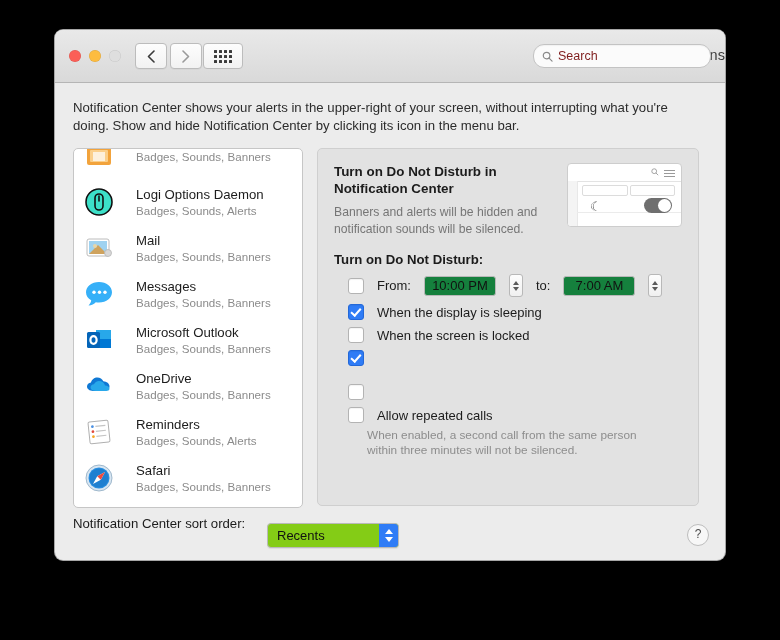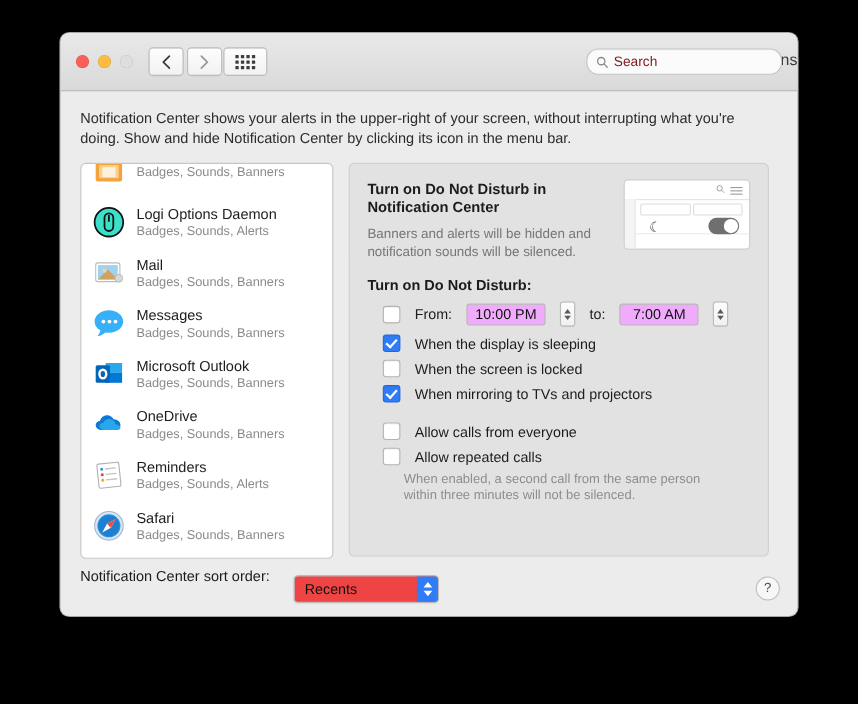--- a/index.html
+++ b/index.html
@@ -86,21 +86,21 @@
     background: #ffffff;
     border: 1px solid #c6c6c6;
     border-radius: 5px;
     overflow: hidden;
     position: relative;
   }
   .applist-inner { position: absolute; top: -16px; left: 0; right: 0; }
   .approw {
     display: flex; align-items: center;
     height: 46px; padding: 0 10px;
-    gap: 10px;
+    gap: 22px;
   }
   .appicon { width: 30px; height: 30px; flex: 0 0 30px; position: relative; }
   .apptexts { display: flex; flex-direction: column; justify-content: center; line-height: 1.15; }
   .appname { font-size: 13.2px; color: #1c1c1c; }
   .appsub  { font-size: 11.6px; color: #8b8b8b; margin-top: 2px; }
 
   .rightpanel {
     width: 382px; height: 358px;
     background: #e2e2e2;
     border: 1px solid #cfcfcf;
@@ -152,21 +152,21 @@
   }
   .cb.checked { background: #2f7cf6; border-color: #2368d8; }
   .cb.checked::after {
     content: ""; position: absolute; left: 4px; top: 1px;
     width: 3.5px; height: 8px; border: solid #fff;
     border-width: 0 2px 2px 0; transform: rotate(42deg);
   }
   .cblabel { font-size: 13px; color: #1c1c1c; }
   .timefield {
     height: 20px; min-width: 72px;
-    background: #f0abfc; border: 1px solid #b8b8b8; border-radius: 3px;
+    background: #15803d; border: 1px solid #b8b8b8; border-radius: 3px;
     font-size: 13px; color: #111; text-align: center;
     display: flex; align-items: center; justify-content: center;
     padding: 0 6px; box-sizing: border-box;
   }
   .stepper {
     width: 12px; height: 21px;
     background: linear-gradient(to bottom,#fdfdfd,#f0f0f0);
     border: 1px solid #b8b8b8; border-radius: 3px;
     display: flex; flex-direction: column; align-items: center; justify-content: center;
     gap: 2px;
@@ -175,21 +175,21 @@
   .stepper .up { border-bottom: 4px solid #5a5a5a; }
   .stepper .dn { border-top: 4px solid #5a5a5a; }
   .note { font-size: 11.8px; color: #8d8d8d; line-height: 15px; padding-left: 33px; margin-top: 5px; width: 300px;}
 
   
   .bottombar { position: absolute; left: 0; right: 0; bottom: 0; height: 48px; }
   .sortlabel { position: absolute; left: 18px; top: 4px; font-size: 13.2px; color: #1c1c1c; }
   .popup {
     position: absolute; left: 212px; top: 11px;
     width: 130px; height: 23px;
-    background: #ef4444; border: 1px solid #b9b9b9; border-radius: 4px;
+    background: #84cc16; border: 1px solid #b9b9b9; border-radius: 4px;
     display: flex; align-items: center;
     box-shadow: 0 0.5px 1px rgba(0,0,0,0.07);
   }
   .popup .val { font-size: 13px; color: #111; padding-left: 9px; }
   .popup .arrows {
     position: absolute; right: 0; top: 0; bottom: 0; width: 19px;
     background: #2f7cf6; border-radius: 0 3px 3px 0;
     display: flex; flex-direction: column; align-items: center; justify-content: center; gap: 3px;
   }
   .popup .arrows .ar { width:0;height:0;border-left:4px solid transparent;border-right:4px solid transparent;}
@@ -447,29 +447,27 @@
           <span class="cblabel">When the display is sleeping</span>
         </div>
 
         <div class="cbrow">
           <span class="cb"></span>
           <span class="cblabel">When the screen is locked</span>
         </div>
 
         <div class="cbrow">
           <span class="cb checked"></span>
-          <span class="cblabel">When mirroring to TVs and projectors</span>
         </div>
       </div>
 
       <div style="margin-top:18px;">
 
         <div class="cbrow">
           <span class="cb"></span>
-          <span class="cblabel">Allow calls from everyone</span>
         </div>
 
         <div class="cbrow">
           <span class="cb"></span>
           <span class="cblabel">Allow repeated calls</span>
         </div>
 
         <div class="note">When enabled, a second call from the same person within three minutes will not be silenced.</div>
       </div>
 

